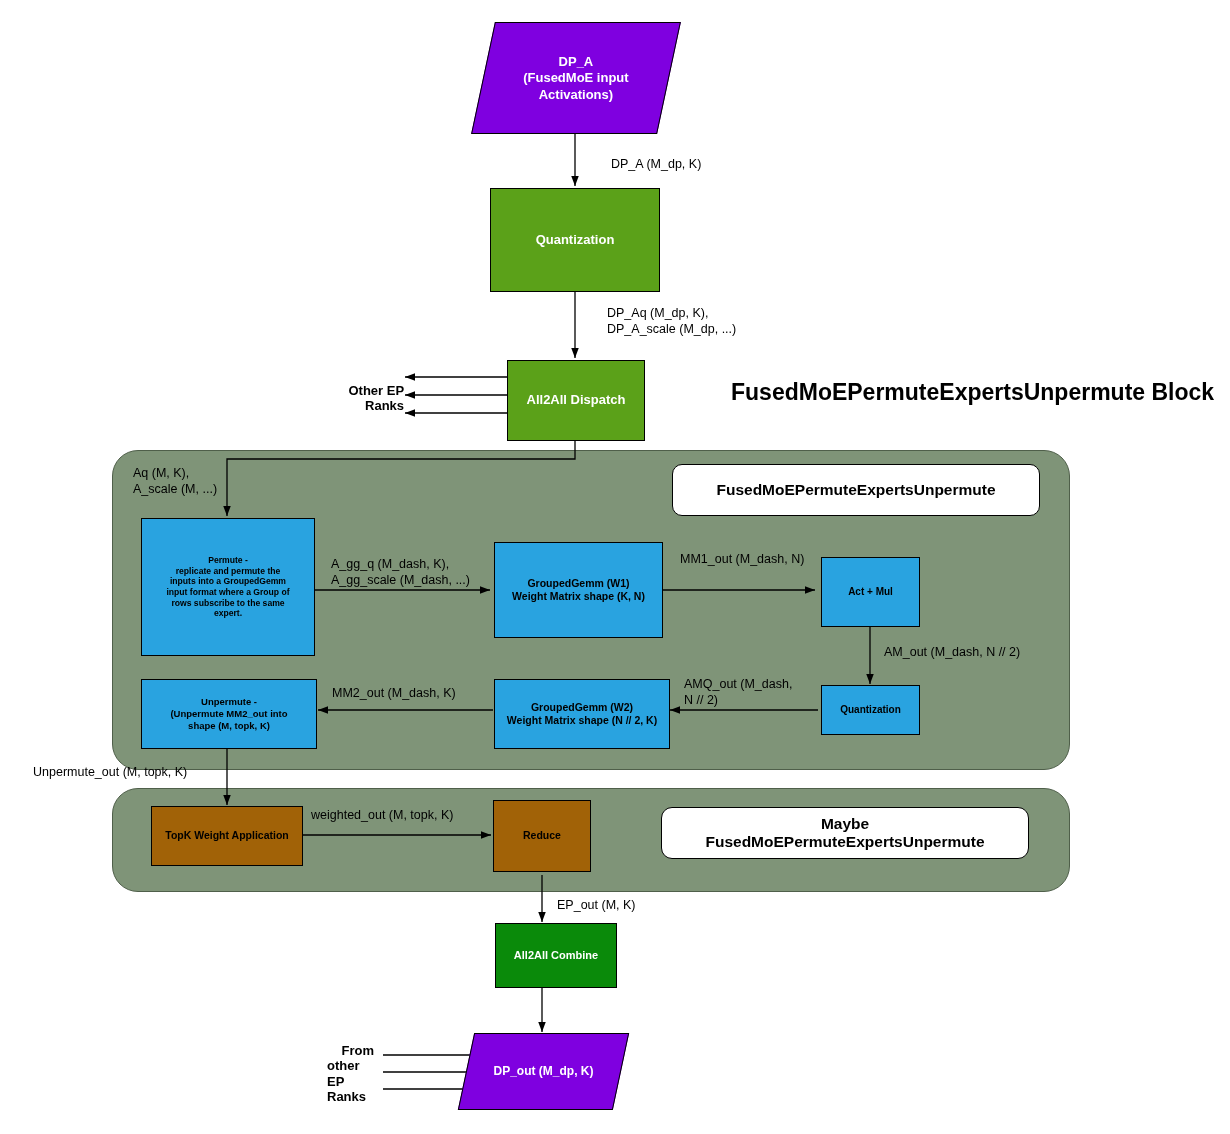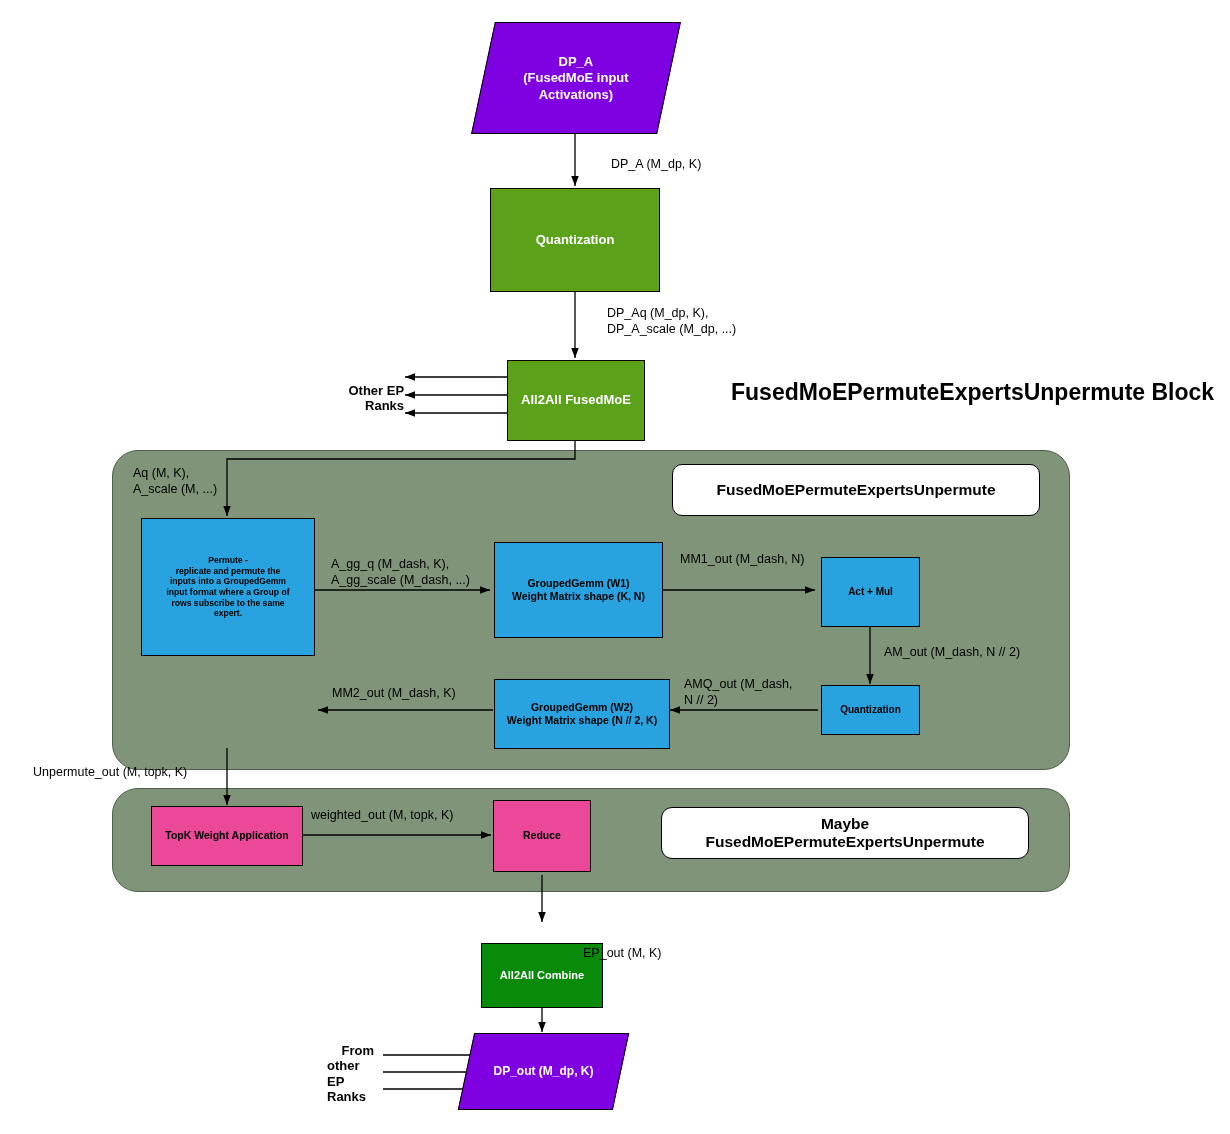--- a/index.html
+++ b/index.html
@@ -55,21 +55,21 @@
   .darkgreen {
     background: #0a8a0a;
     border: 1px solid #000000;
   }
   .blue {
     background: #29a3e0;
     border: 1px solid #000000;
     color: #000000;
   }
   .gray-node {
-    background: #ec4899;
+    background: #a16207;
     border: 1px solid #000000;
     color: #000000;
   }
   .group-box {
     position: absolute;
     background: #7f9478;
     border: 1px solid #4f5f4a;
     border-radius: 26px;
     box-sizing: border-box;
   }
@@ -162,21 +162,21 @@
     <div class="inner para-unskew" style="font-size:13px; white-space:pre;">DP_A
 (FusedMoE input
 Activations)</div>
   </div>
 
   <div class="node green" style="left:490px; top:188px; width:170px; height:104px; font-size:13px;">
     <div class="inner">Quantization</div>
   </div>
 
   <div class="node green" style="left:507px; top:360px; width:138px; height:81px; font-size:13px;">
-    <div class="inner">All2All FusedMoE</div>
+    <div class="inner">All2All Dispatch</div>
   </div>
 
   <div class="node blue" style="left:141px; top:518px; width:174px; height:138px; font-size:8.6px;">
     <div class="inner" style="white-space:pre-line;">Permute -
 replicate and permute the
 inputs into a GroupedGemm
 input format where a Group of
 rows subscribe to the same
 expert.</div>
   </div>
@@ -192,30 +192,35 @@
 
   <div class="node blue" style="left:821px; top:685px; width:99px; height:50px; font-size:10px;">
     <div class="inner">Quantization</div>
   </div>
 
   <div class="node blue" style="left:494px; top:679px; width:176px; height:70px; font-size:10.5px;">
     <div class="inner" style="white-space:pre-line;">GroupedGemm (W2)
 Weight Matrix shape (N // 2, K)</div>
   </div>
 
+  <div class="node blue" style="left:141px; top:679px; width:176px; height:70px; font-size:9.5px;">
+    <div class="inner" style="white-space:pre-line;">Unpermute -
+(Unpermute MM2_out  into
+shape (M, topk, K)</div>
+  </div>
 
   <div class="node gray-node" style="left:151px; top:806px; width:152px; height:60px; font-size:10.5px;">
     <div class="inner">TopK Weight Application</div>
   </div>
 
   <div class="node gray-node" style="left:493px; top:800px; width:98px; height:72px; font-size:10.5px;">
     <div class="inner">Reduce</div>
   </div>
 
-  <div class="node darkgreen" style="left:481px; top:923px; width:122px; height:65px; font-size:11px;margin-top:20px;">
+  <div class="node darkgreen" style="left:495px; top:923px; width:122px; height:65px; font-size:11px;">
     <div class="inner">All2All Combine</div>
   </div>
 
   <div class="node para para-skew" style="left:466px; top:1033px; width:155px; height:77px;">
     <div class="inner para-unskew" style="font-size:12px;">DP_out (M_dp, K)</div>
   </div>
 
   <div class="label-box" style="left:672px; top:464px; width:368px; height:52px; font-size:15.5px;">
     <span>FusedMoEPermuteExpertsUnpermute</span>
   </div>
@@ -244,21 +249,21 @@
 
   <div class="edge-label" style="left:684px; top:677px;">AMQ_out (M_dash,
 N // 2)</div>
 
   <div class="edge-label" style="left:332px; top:686px;">MM2_out (M_dash, K)</div>
 
   <div class="edge-label" style="left:33px; top:765px;">Unpermute_out (M, topk, K)</div>
 
   <div class="edge-label" style="left:311px; top:808px;">weighted_out (M, topk, K)</div>
 
-  <div class="edge-label" style="left:583px; top:898px;margin-top:48px;">EP_out (M, K)</div>
+  <div class="edge-label" style="left:557px; top:898px;">EP_out (M, K)</div>
 
   <div class="plain-label" style="left:334px; top:367px; font-size:13px; text-align:right;">
     <span style="white-space:pre-line;">Other EP
 Ranks</span>
   </div>
 
   <div class="plain-label" style="left:327px; top:1027px; font-size:13px;">
     <span style="white-space:pre-line;">From
 other
 EP

